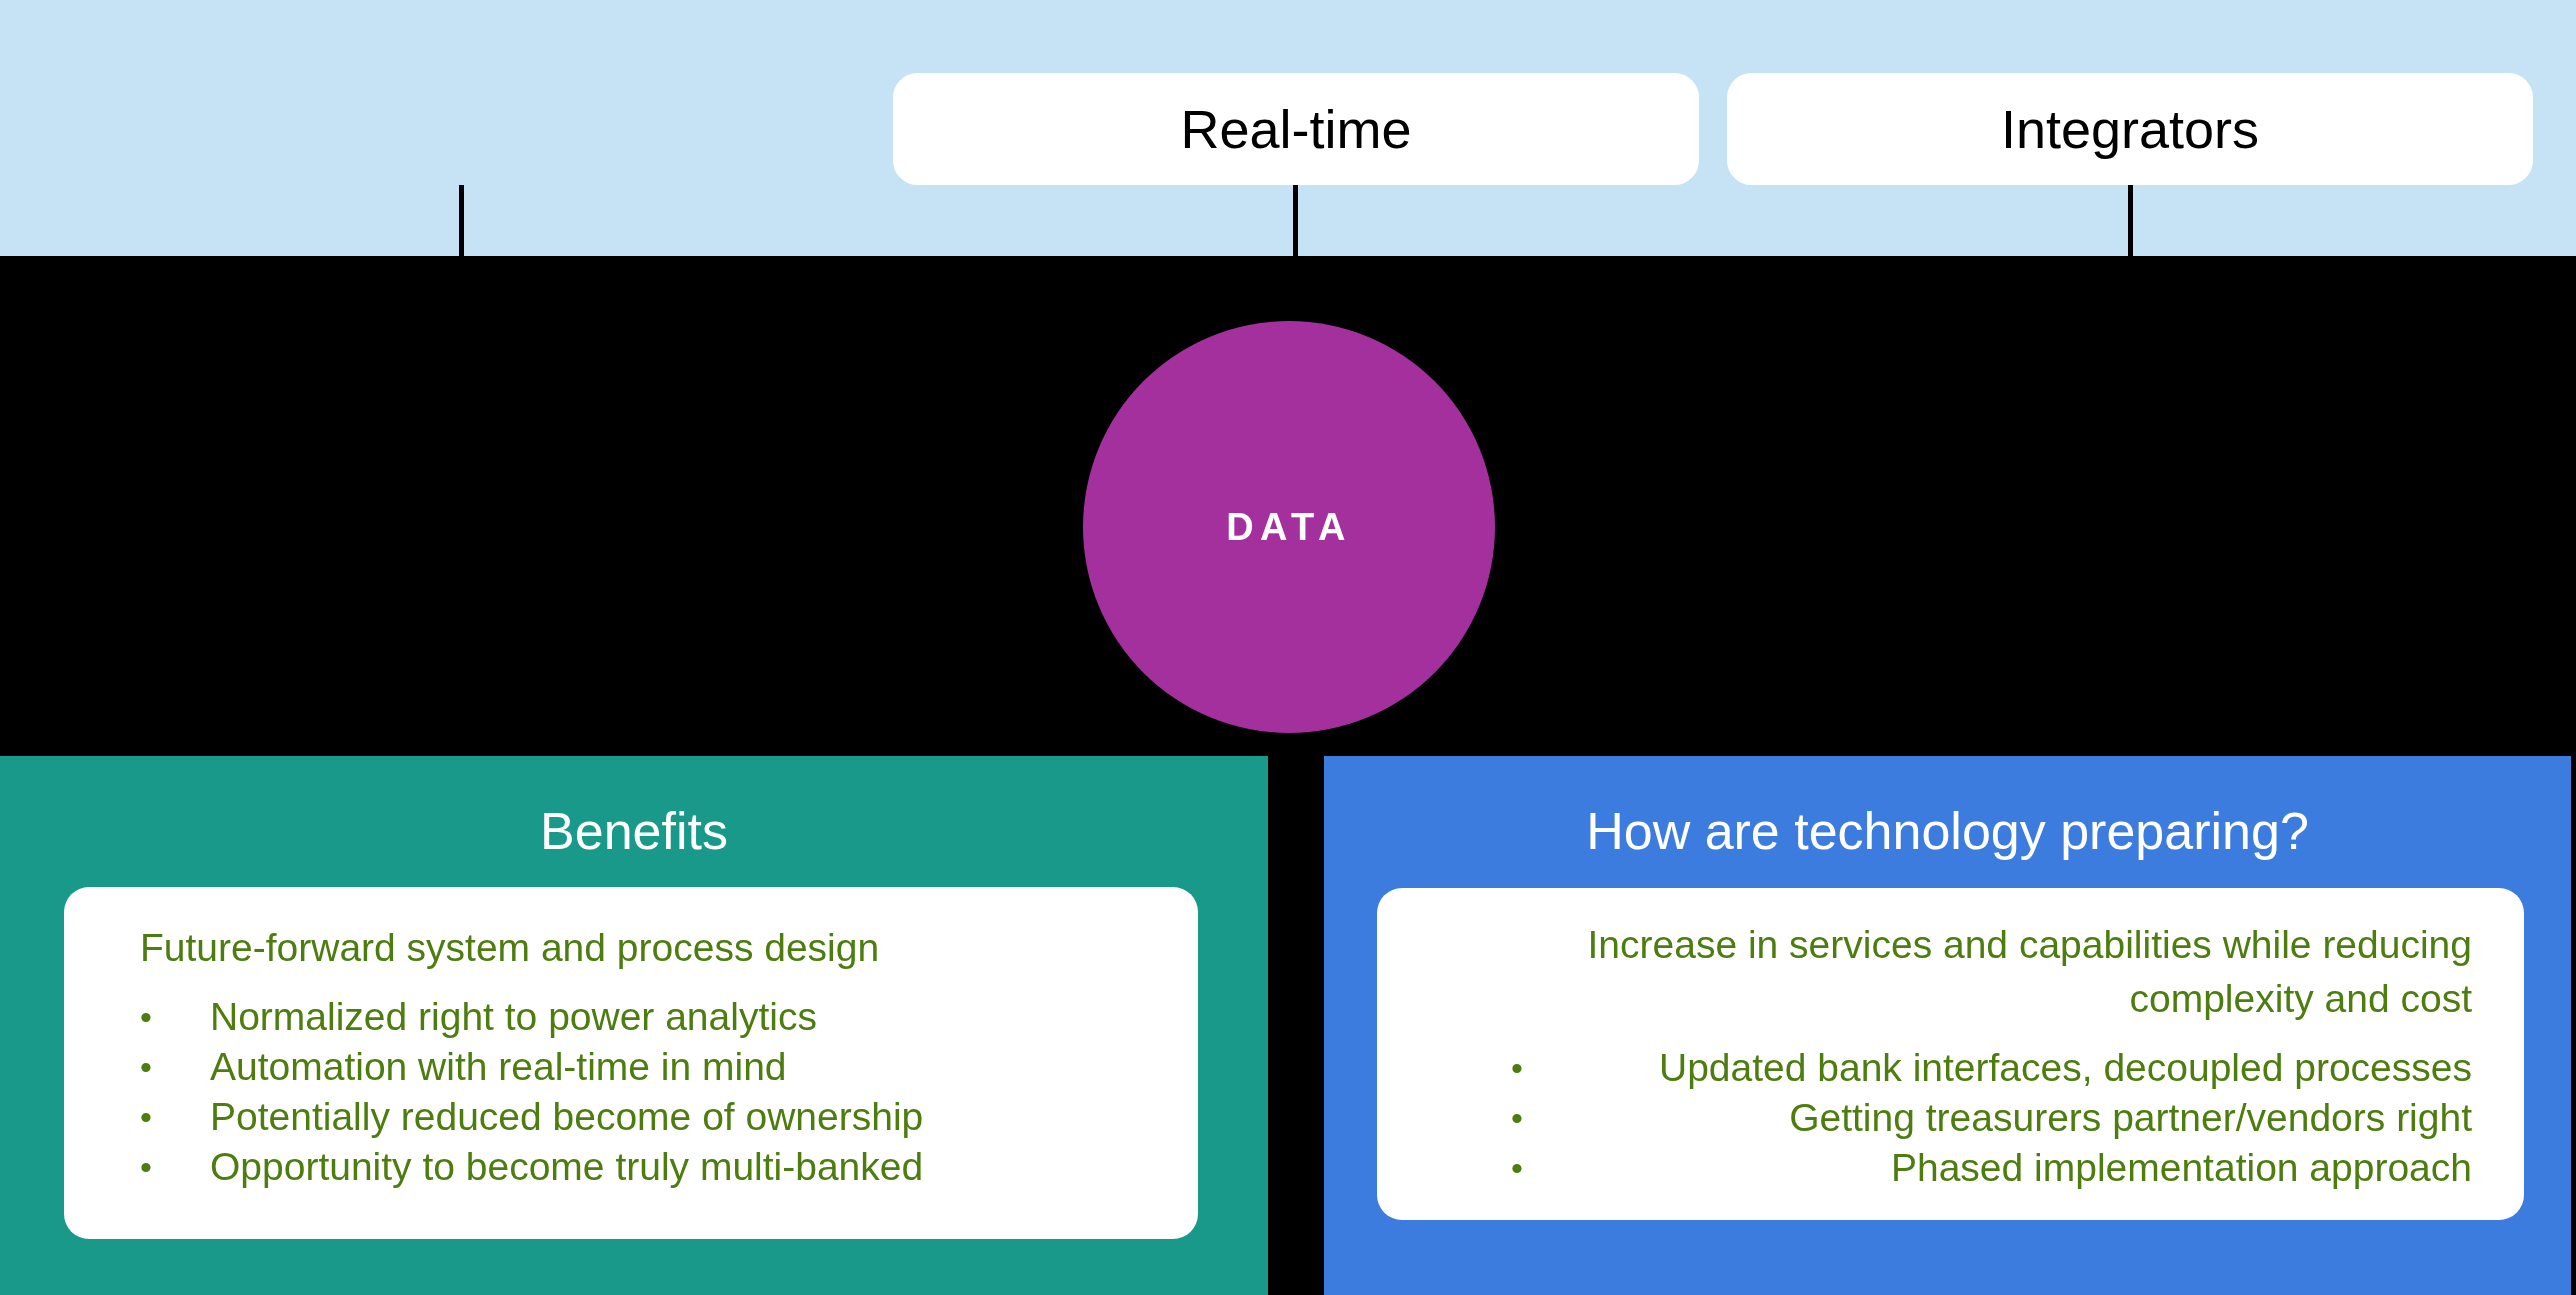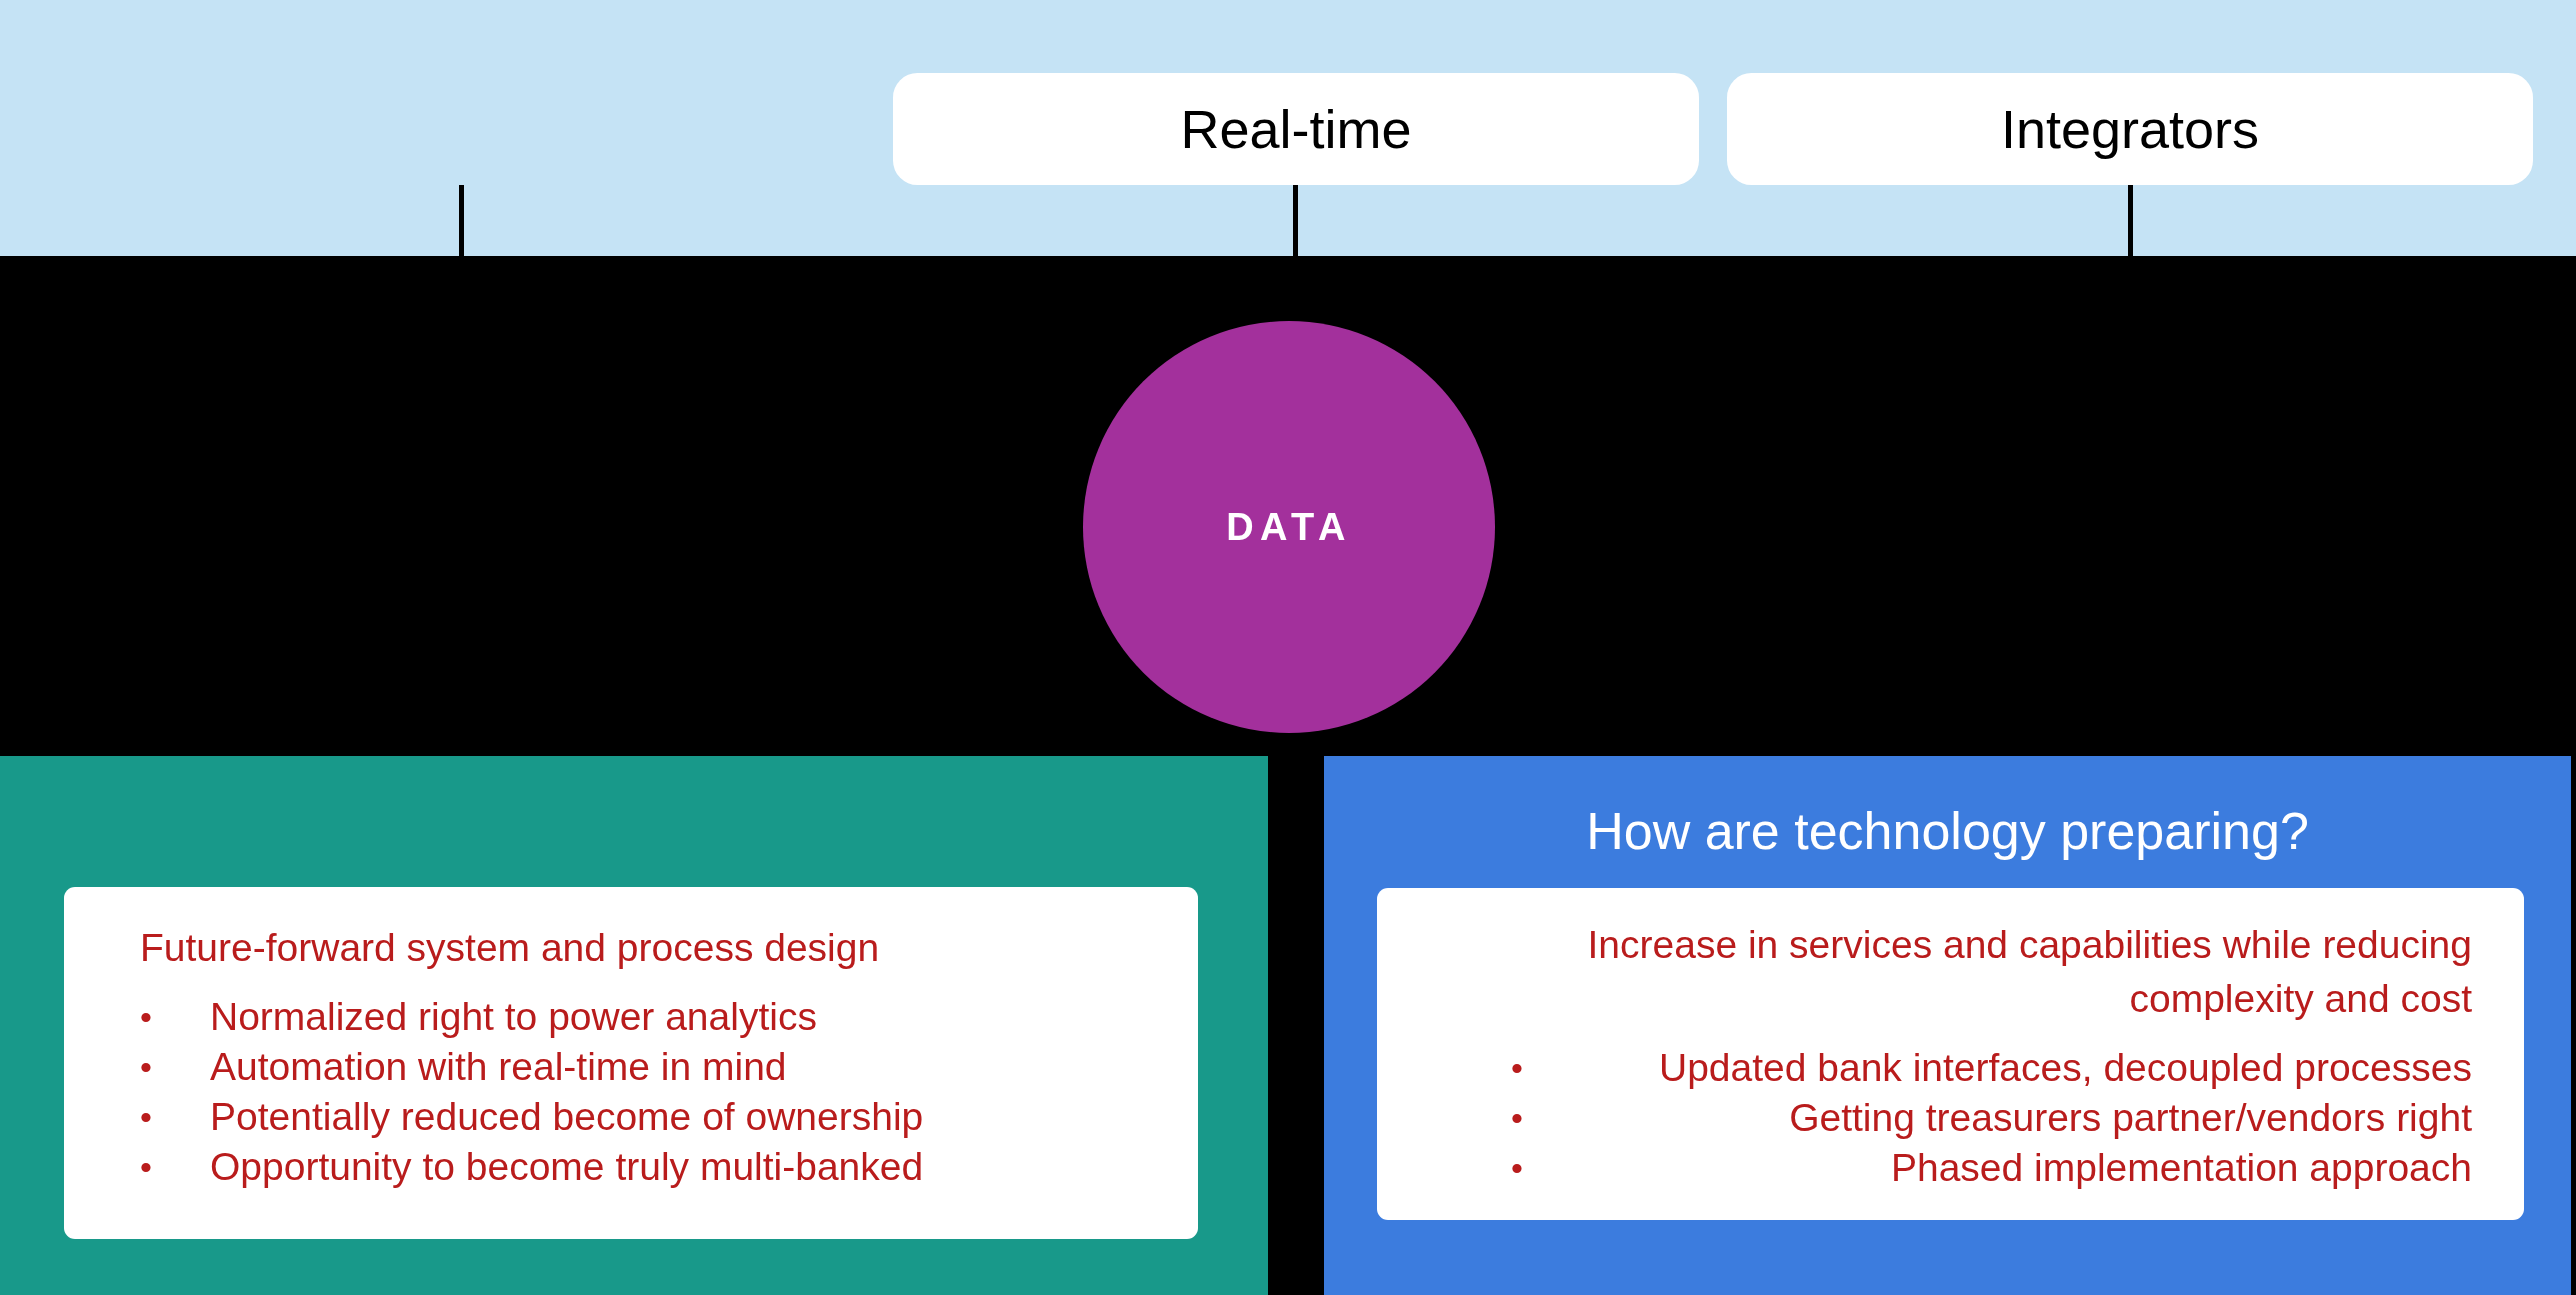--- a/index.html
+++ b/index.html
@@ -64,23 +64,23 @@
     background: var(--blue, #3C7CDE);
   }
   .panel-title {
     position: absolute; left: 0; right: 0; top: 45px;
     text-align: center;
     color: #FFFFFF; font-size: 52px;
   }
   .card {
     position: absolute;
     background: var(--card, #FFFFFF);
-    border-radius: 11px;
+    border-radius: 25px;
     box-sizing: border-box;
-    color: #b91c1c;
+    color: #4d7c0f;
     font-size: 39px;
   }
   .card-benefits {
     left: 64px; top: 131px;
     width: 1134px; height: 352px;
     padding: 34px 58px 0 76px;
   }
   .card-preparing {
     left: 53px; top: 132px;
     width: 1147px; height: 332px;
@@ -113,20 +113,21 @@
   <div class="connector conn-1"></div>
   <div class="connector conn-2"></div>
   <div class="connector conn-3"></div>
 </div>
 
 <div class="data-circle">
   <span class="label">DATA</span>
 </div>
 
 <div class="panel panel-benefits">
+  <div class="panel-title">Benefits</div>
   <div class="card card-benefits">
     <div class="card-heading">Future-forward system and process design</div>
     <ul class="bullet-list">
 
         <li class="bullet-item">
           <span class="bullet-dot">•</span>
           <span class="bullet-text">Normalized right to power analytics</span>
         </li>
 
         <li class="bullet-item">

